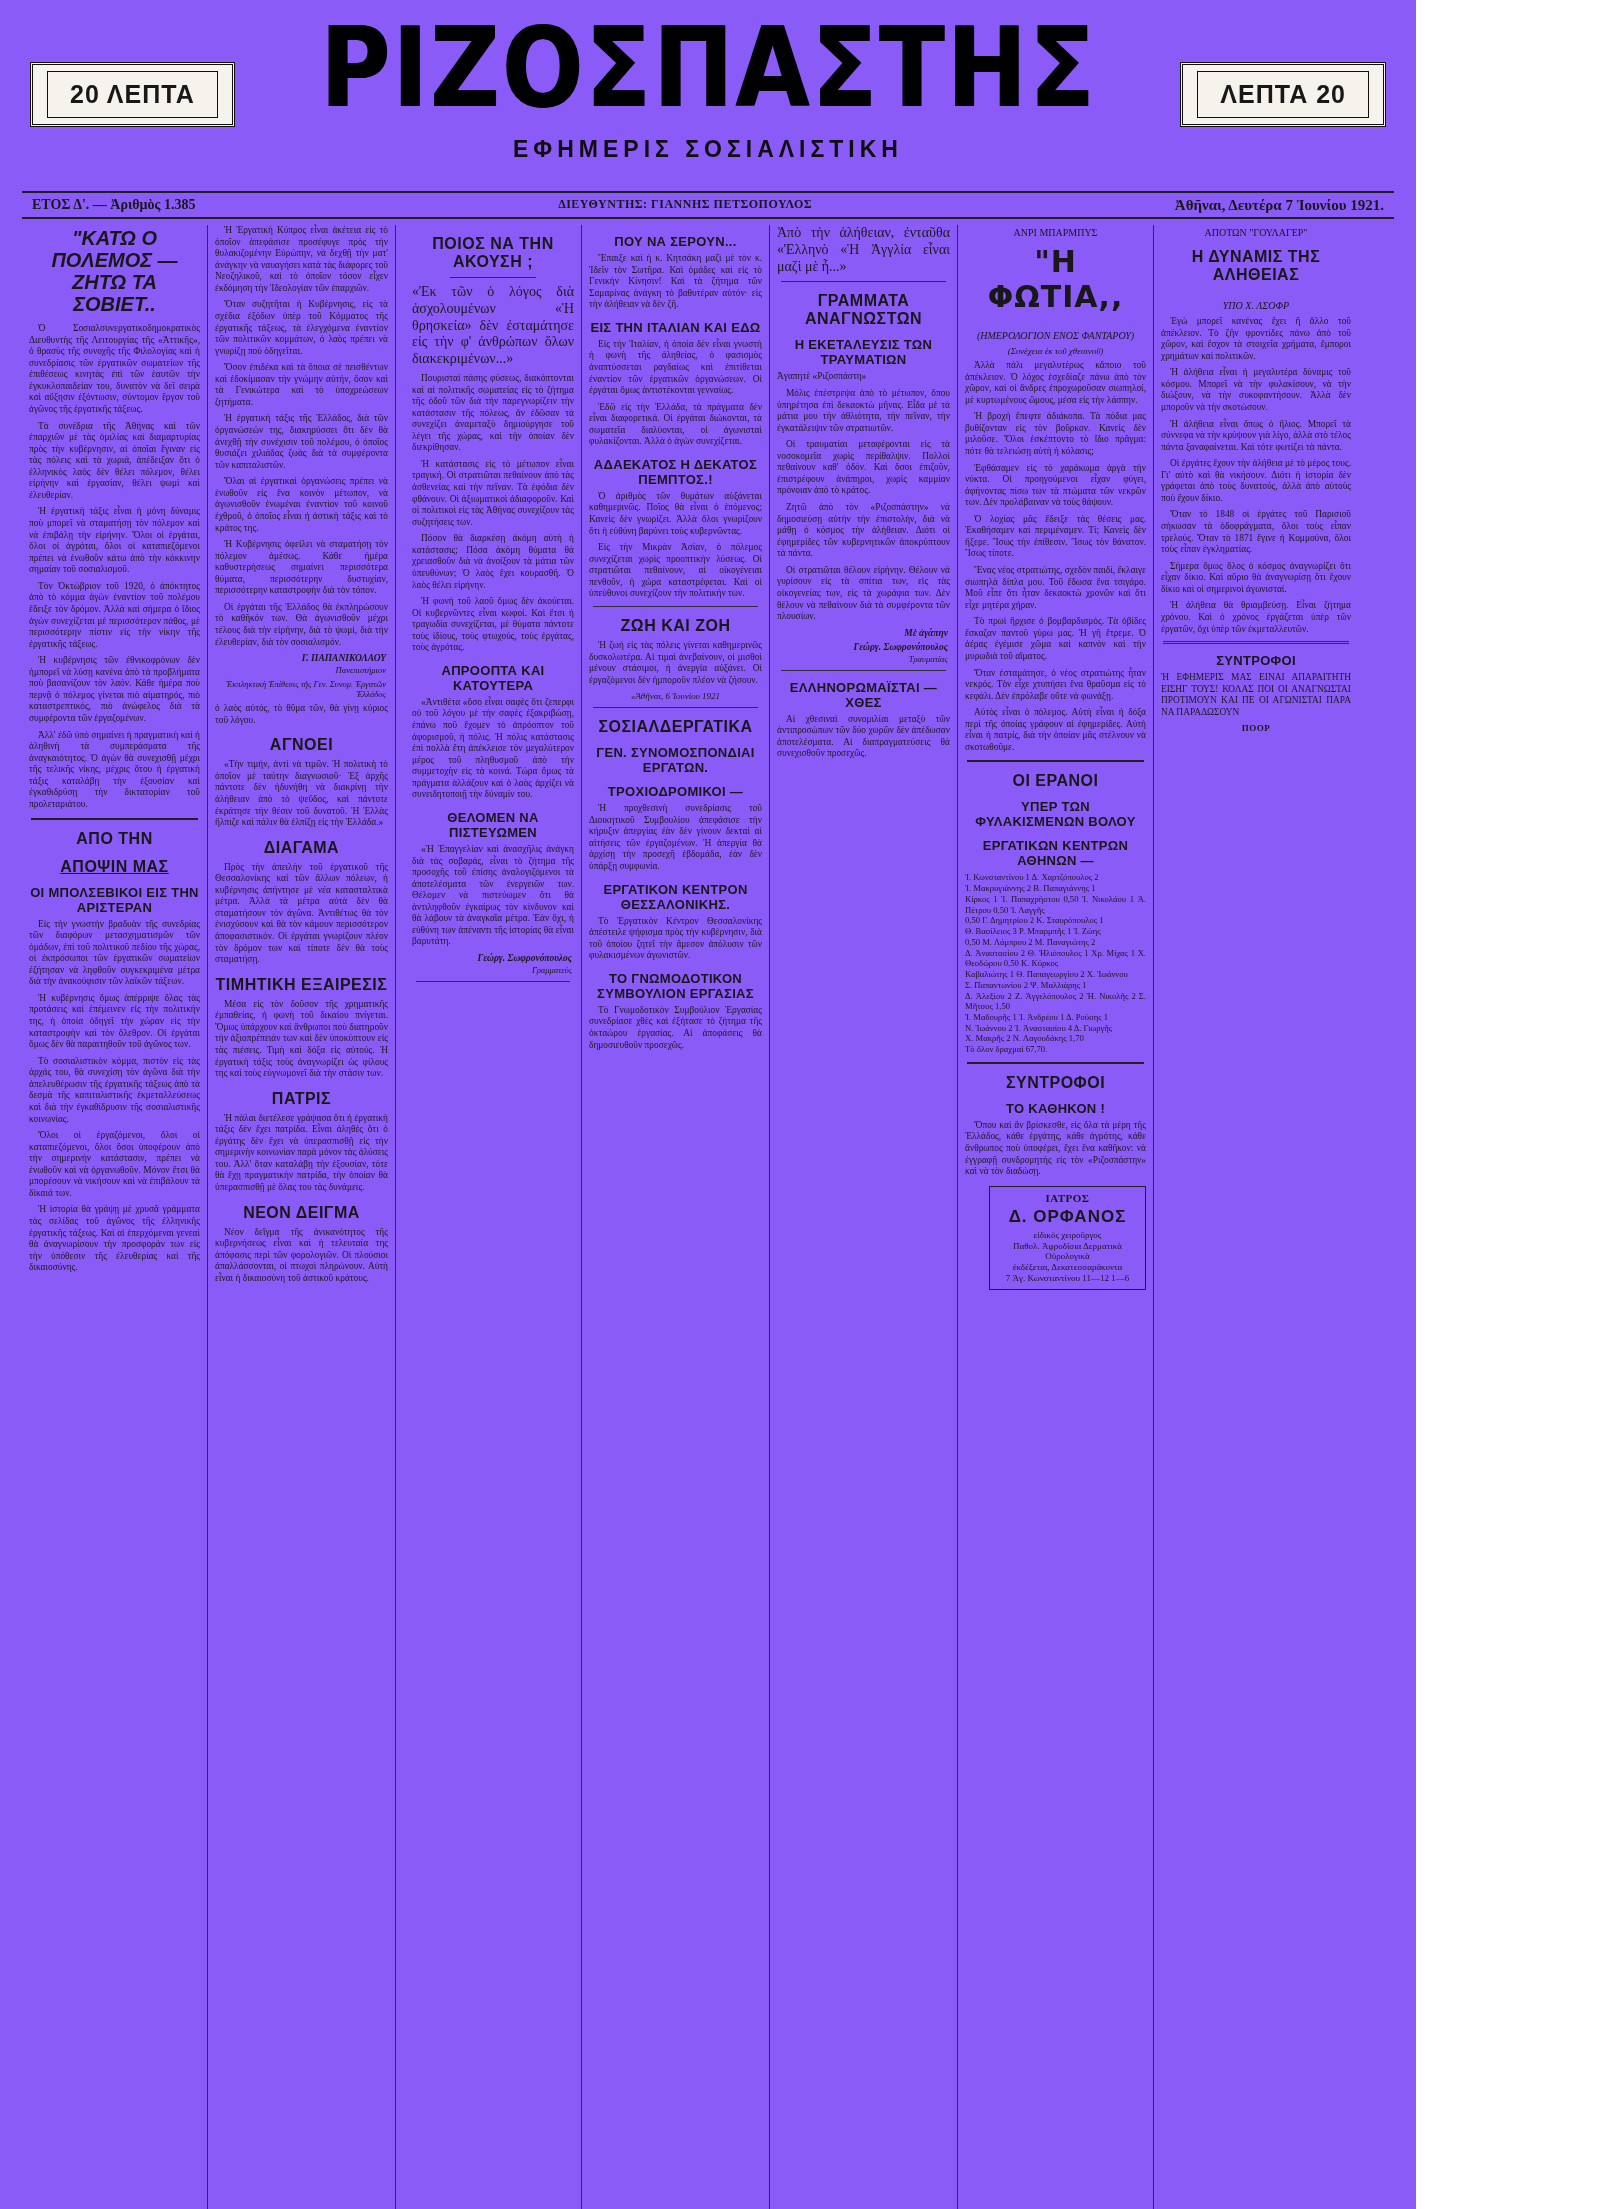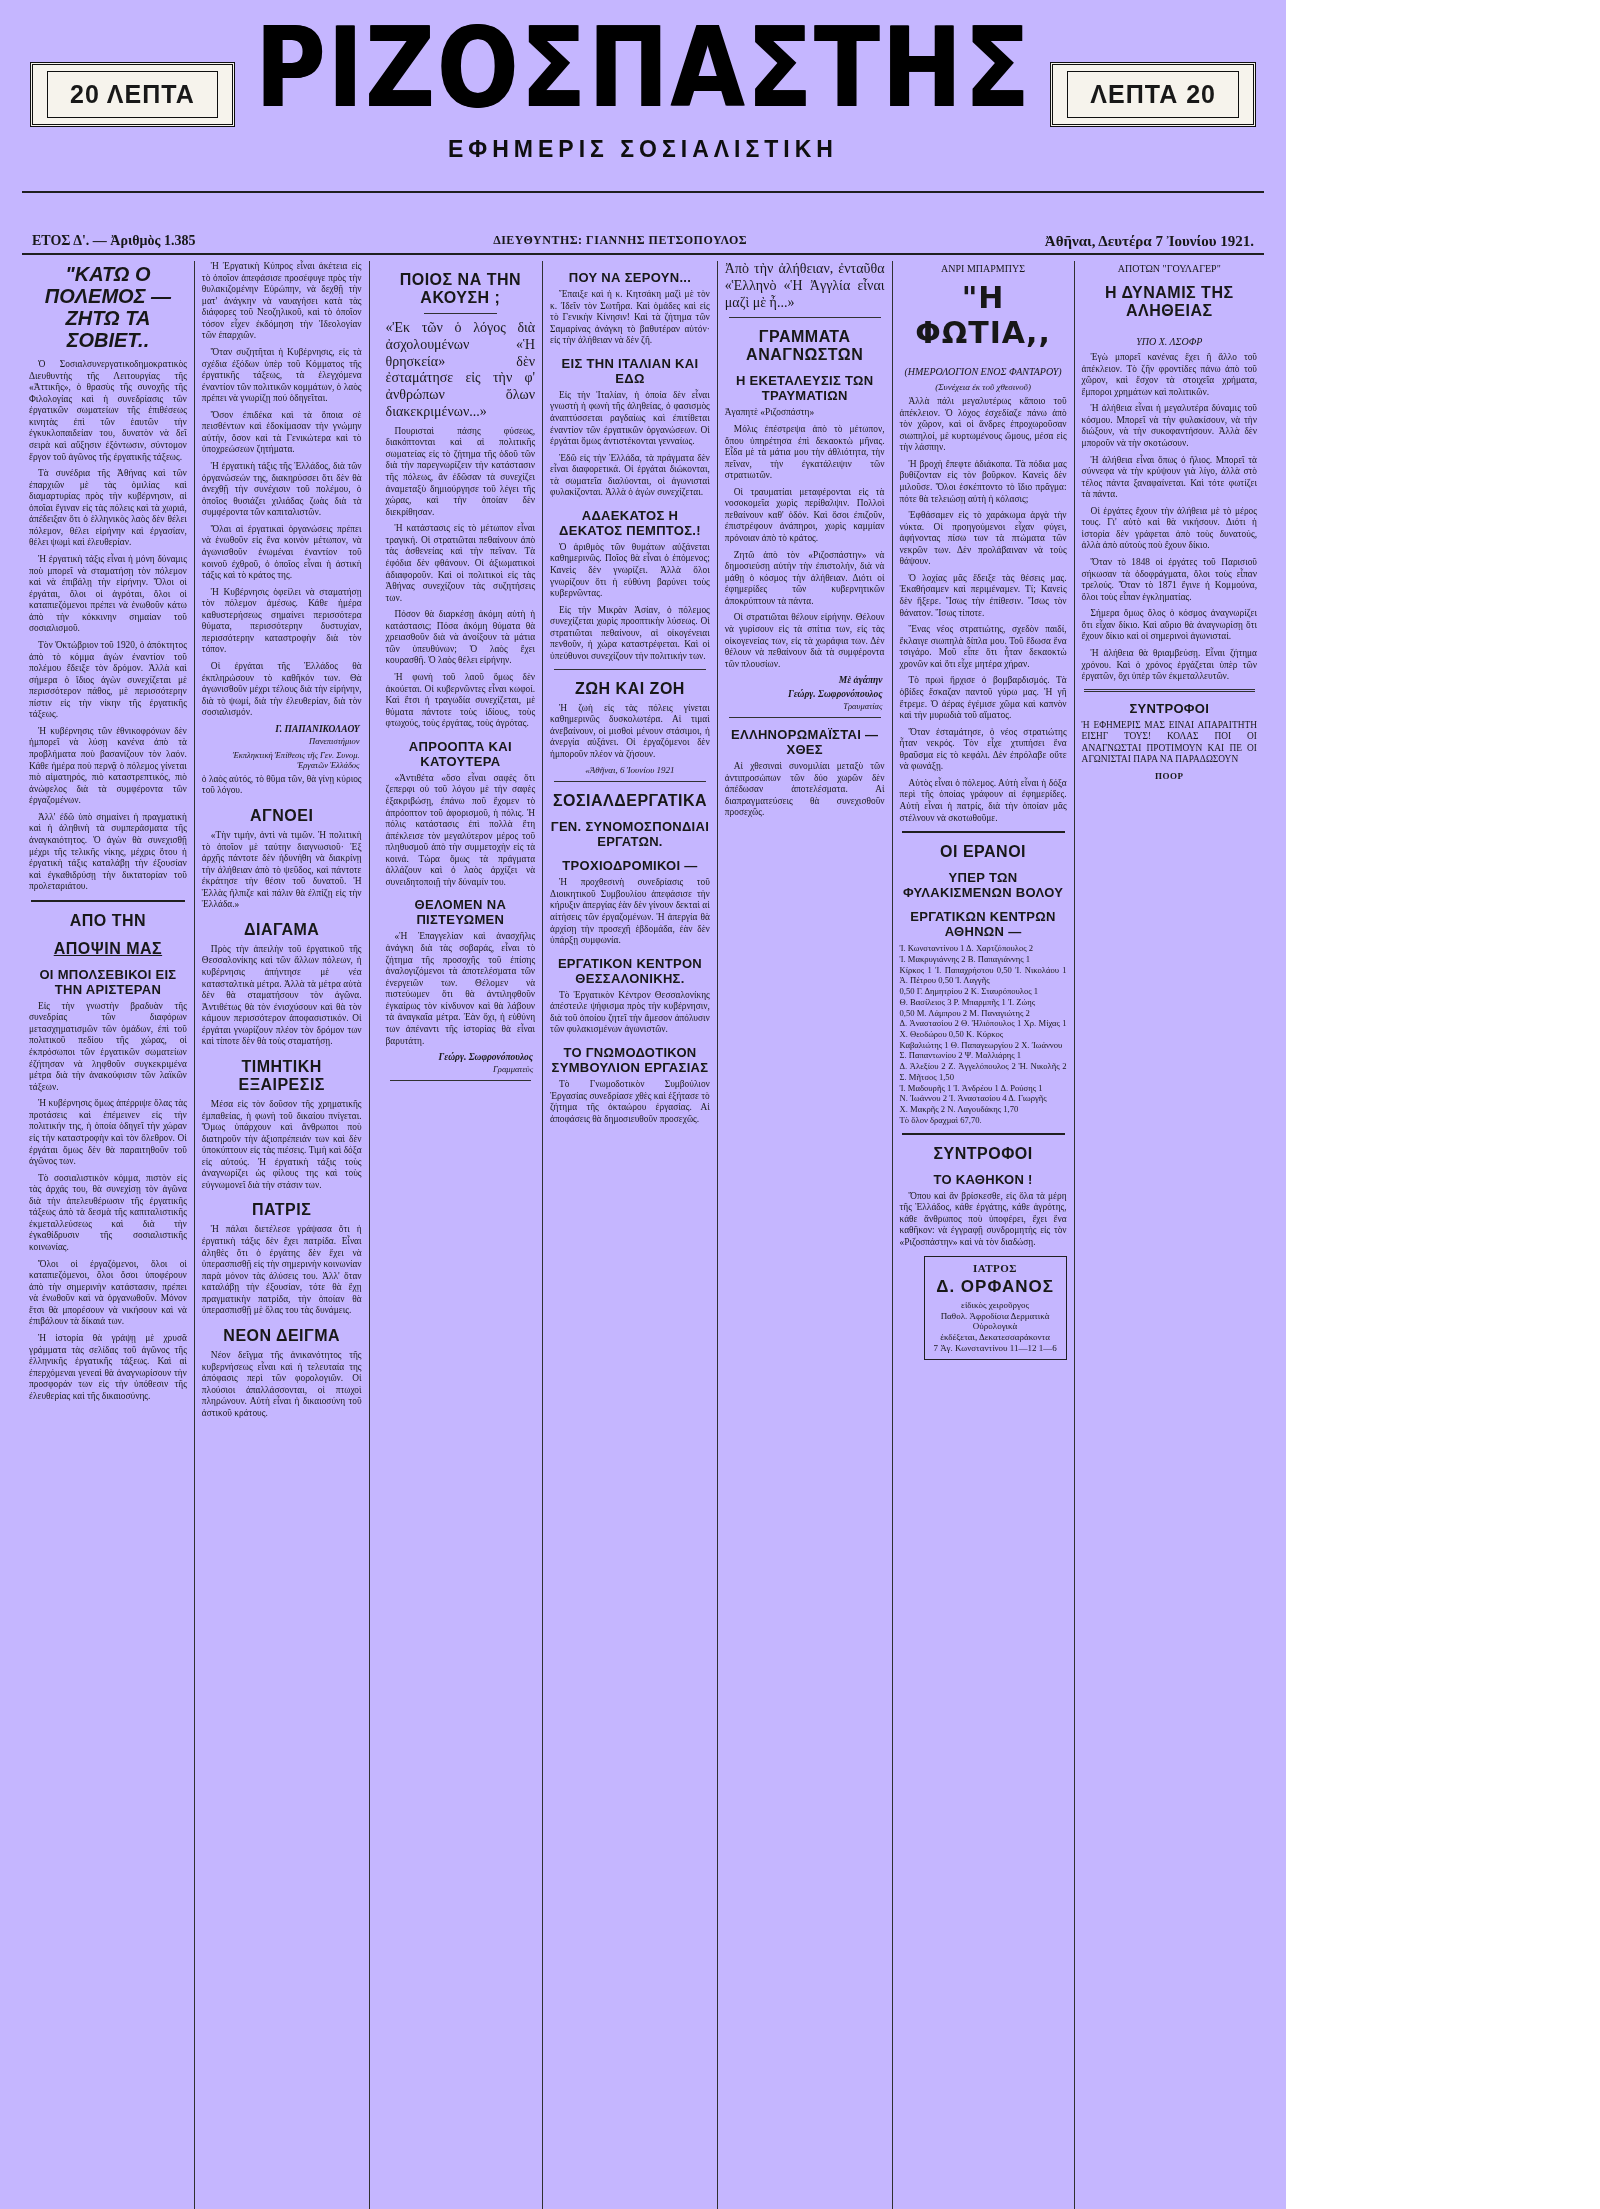--- a/index.html
+++ b/index.html
@@ -9,23 +9,23 @@
   }
   body {
     width: 1600px;
     height: 2209px;
     font-family: "Liberation Serif", serif;
     color: #1a1a1a;
     overflow: hidden;
   }
   .page {
     position: relative;
-    width: 1286px;
+    width: 1416px;
     height: 2209px;
-    background: #c4b5fd;
+    background: #8b5cf6;
     box-sizing: border-box;
     padding: 18px 22px 10px 22px;
     filter: contrast(1.02);
   }
 
   
   .masthead {
     position: relative;
     height: 165px;
   }
@@ -74,21 +74,20 @@
     margin-top: 8px;
   }
   .masthead-meta {
     display: flex;
     justify-content: space-between;
     font-size: 14px;
     font-weight: bold;
     padding: 4px 10px 3px 10px;
     font-family: "Liberation Serif", serif;
     border-bottom: 2px solid #222;
-    margin-top: 36px;
   }
   .masthead-meta .center { font-size: 12px; letter-spacing: .5px; }
   .masthead-meta .right { font-size: 15px; }
 
   
   .columns {
     display: flex;
     margin-top: 6px;
     height: 1985px;
   }

